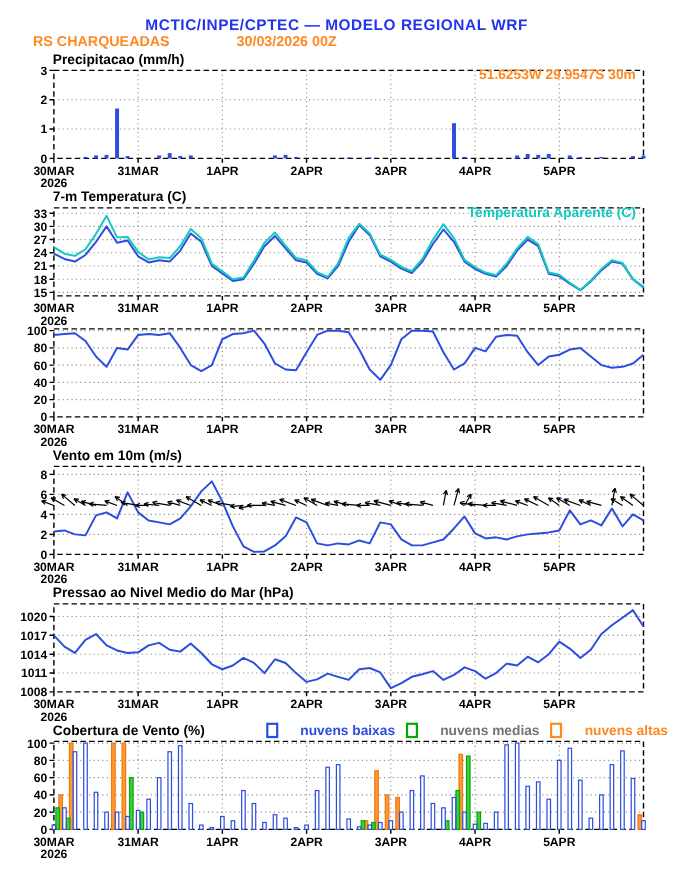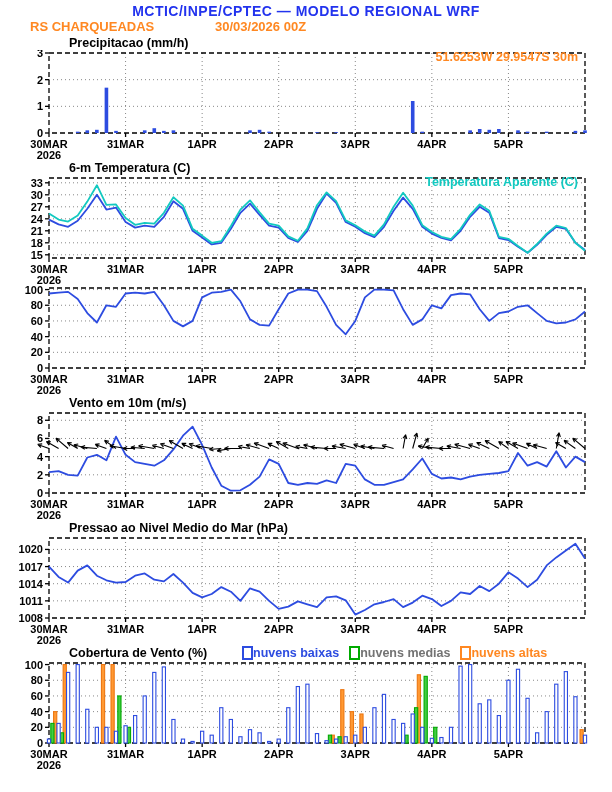--- a/index.html
+++ b/index.html
@@ -1,33 +1,33 @@
 <!DOCTYPE html>
 <html><head>
 <meta charset="utf-8">
 <style>
   html,body{margin:0;padding:0;}
   body{
     width:612px;height:792px;background:#ffffff;overflow:hidden;
     font-family:"Liberation Sans", sans-serif;font-weight:bold;color:#000;
   }
-  .hdr-title{color:#2233ee;text-align:center;font-size:14px;padding-top:3px;letter-spacing:.5px;}
+  .hdr-title{color:#2233ee;text-align:center;font-size:14px;padding-top:14px;letter-spacing:.5px;}
   .hdr-row2{position:relative;height:16px;color:#ff8822;font-size:13px;}
   .station{position:absolute;left:30px;top:0;text-align:right;}
   .run{position:absolute;left:215px;top:0;}
   .panel{position:relative;}
   .panel-title-row{position:relative;height:15px;font-size:12.5px;}
-  .pt-left{position:absolute;left:69px;top:1px;color:#000;white-space:nowrap;}
+  .pt-left{position:absolute;left:48px;top:1px;color:#000;white-space:nowrap;}
   .pt-right{position:absolute;right:34px;top:15px;white-space:nowrap;}
   .orange{color:#ff8822;}
   .cyan{color:#12c9c0;margin-left:18px;}
   .blue{color:#2d4ce0;}
   .green{color:#737373;}
   .legend{position:absolute;left:242px;top:1px;display:flex;gap:10px;white-space:nowrap;}
-  .legend-item{display:flex;align-items:center;gap:0;}
+  .legend-item{display:flex;align-items:center;gap:20px;}
   .sq{width:7px;height:10px;border:2px solid;display:inline-block;background:#fff;}
   .sq-baixas{border-color:#2d4ce0;}
   .sq-medias{border-color:#00aa00;}
   .sq-altas{border-color:#ff8822;}
   svg{display:block;}
 </style>
 </head>
 <body>
 
 <div>
@@ -99,21 +99,21 @@
         <rect x="516.2" y="80.33333333333333" width="3.6" height="2.6666666666666714" fill="#2d4ce0"></rect>
         <rect x="525.7714285714287" y="81.66666666666666" width="3.6" height="1.3333333333333428" fill="#2d4ce0"></rect>
         <rect x="544.9142857142858" y="81.66666666666666" width="3.6" height="1.3333333333333428" fill="#2d4ce0"></rect>
         <rect x="573.6285714285715" y="80.86666666666667" width="3.6" height="2.1333333333333258" fill="#2d4ce0"></rect>
         <rect x="583.2" y="80.33333333333333" width="3.6" height="2.6666666666666714" fill="#2d4ce0"></rect>
       </svg>
   </div>
 
   <div class="panel">
     <div class="panel-title-row">
-      <span class="pt-left">6-m Temperatura (C)</span>
+      <span class="pt-left">7-m Temperatura (C)</span>
       <span class="pt-right cyan">Temperatura Aparente (C)</span>
     </div>
     <svg width="612" height="110" viewBox="0 0 612 110">
         <line x1="125.57142857142857" y1="3" x2="125.57142857142857" y2="83" stroke="#888888" stroke-width="1" stroke-dasharray="1 3"></line>
         <line x1="202.14285714285714" y1="3" x2="202.14285714285714" y2="83" stroke="#888888" stroke-width="1" stroke-dasharray="1 3"></line>
         <line x1="278.71428571428567" y1="3" x2="278.71428571428567" y2="83" stroke="#888888" stroke-width="1" stroke-dasharray="1 3"></line>
         <line x1="355.2857142857143" y1="3" x2="355.2857142857143" y2="83" stroke="#888888" stroke-width="1" stroke-dasharray="1 3"></line>
         <line x1="431.8571428571429" y1="3" x2="431.8571428571429" y2="83" stroke="#888888" stroke-width="1" stroke-dasharray="1 3"></line>
         <line x1="508.4285714285714" y1="3" x2="508.4285714285714" y2="83" stroke="#888888" stroke-width="1" stroke-dasharray="1 3"></line>
         <line x1="49" y1="79.8" x2="585" y2="79.8" stroke="#888888" stroke-width="1" stroke-dasharray="1 3"></line>

